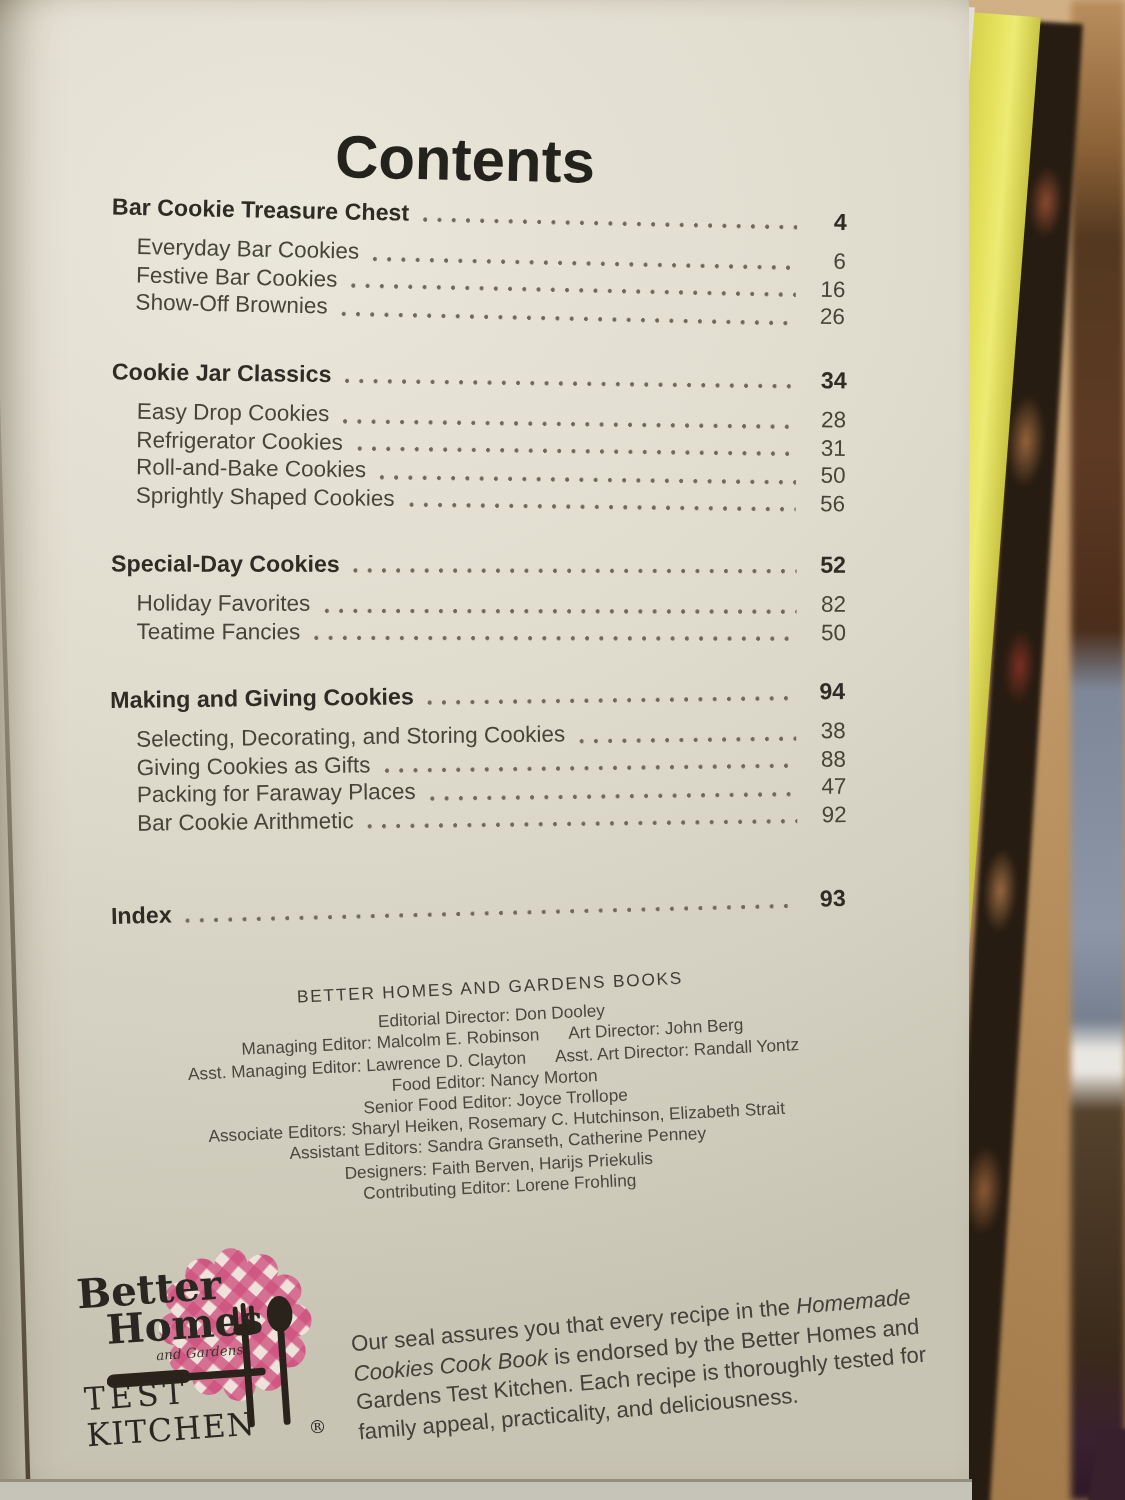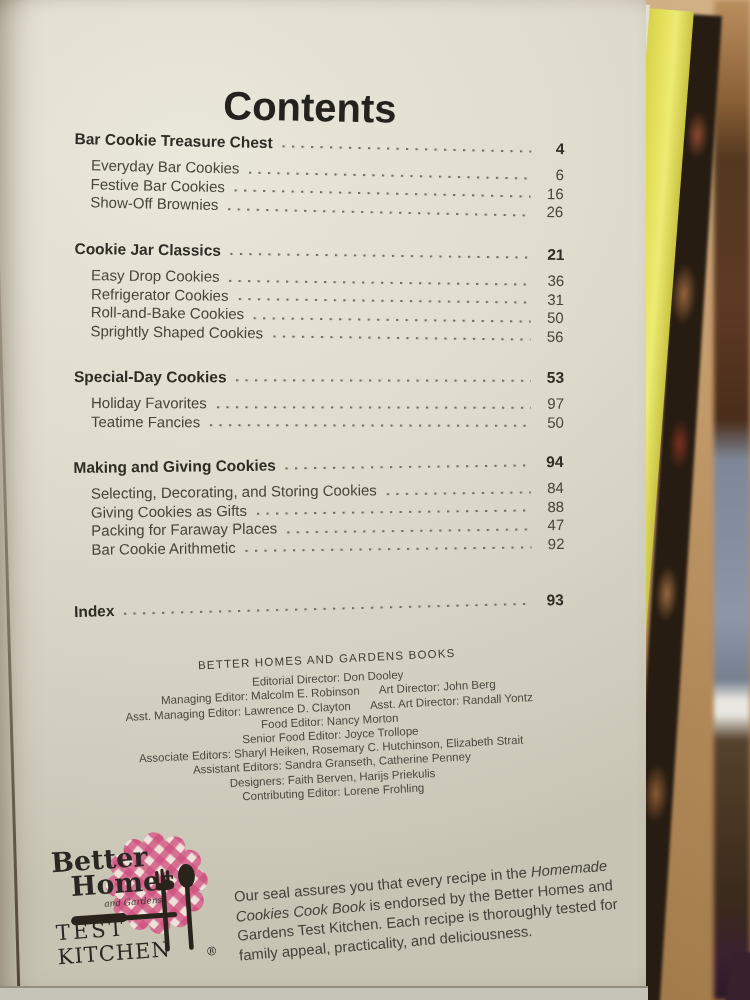--- a/index.html
+++ b/index.html
@@ -158,26 +158,26 @@
           <span class="lbl">Show-Off Brownies</span>
           <span class="dots"></span>
           <span class="pg">26</span>
         </div>
       </div>
 
       <div class="toc-section r2">
         <div class="toc-row heading">
           <span class="lbl">Cookie Jar Classics</span>
           <span class="dots"></span>
-          <span class="pg">21</span>
+          <span class="pg">34</span>
         </div>
         <div class="toc-row item">
           <span class="lbl">Easy Drop Cookies</span>
           <span class="dots"></span>
-          <span class="pg">36</span>
+          <span class="pg">28</span>
         </div>
         <div class="toc-row item">
           <span class="lbl">Refrigerator Cookies</span>
           <span class="dots"></span>
           <span class="pg">31</span>
         </div>
         <div class="toc-row item">
           <span class="lbl">Roll-and-Bake Cookies</span>
           <span class="dots"></span>
           <span class="pg">50</span>
@@ -186,44 +186,44 @@
           <span class="lbl">Sprightly Shaped Cookies</span>
           <span class="dots"></span>
           <span class="pg">56</span>
         </div>
       </div>
 
       <div class="toc-section r3">
         <div class="toc-row heading">
           <span class="lbl">Special-Day Cookies</span>
           <span class="dots"></span>
-          <span class="pg">53</span>
+          <span class="pg">52</span>
         </div>
         <div class="toc-row item">
           <span class="lbl">Holiday Favorites</span>
           <span class="dots"></span>
-          <span class="pg">97</span>
+          <span class="pg">82</span>
         </div>
         <div class="toc-row item">
           <span class="lbl">Teatime Fancies</span>
           <span class="dots"></span>
           <span class="pg">50</span>
         </div>
       </div>
 
       <div class="toc-section r4">
         <div class="toc-row heading">
           <span class="lbl">Making and Giving Cookies</span>
           <span class="dots"></span>
           <span class="pg">94</span>
         </div>
         <div class="toc-row item">
           <span class="lbl">Selecting, Decorating, and Storing Cookies</span>
           <span class="dots"></span>
-          <span class="pg">84</span>
+          <span class="pg">38</span>
         </div>
         <div class="toc-row item">
           <span class="lbl">Giving Cookies as Gifts</span>
           <span class="dots"></span>
           <span class="pg">88</span>
         </div>
         <div class="toc-row item">
           <span class="lbl">Packing for Faraway Places</span>
           <span class="dots"></span>
           <span class="pg">47</span>

